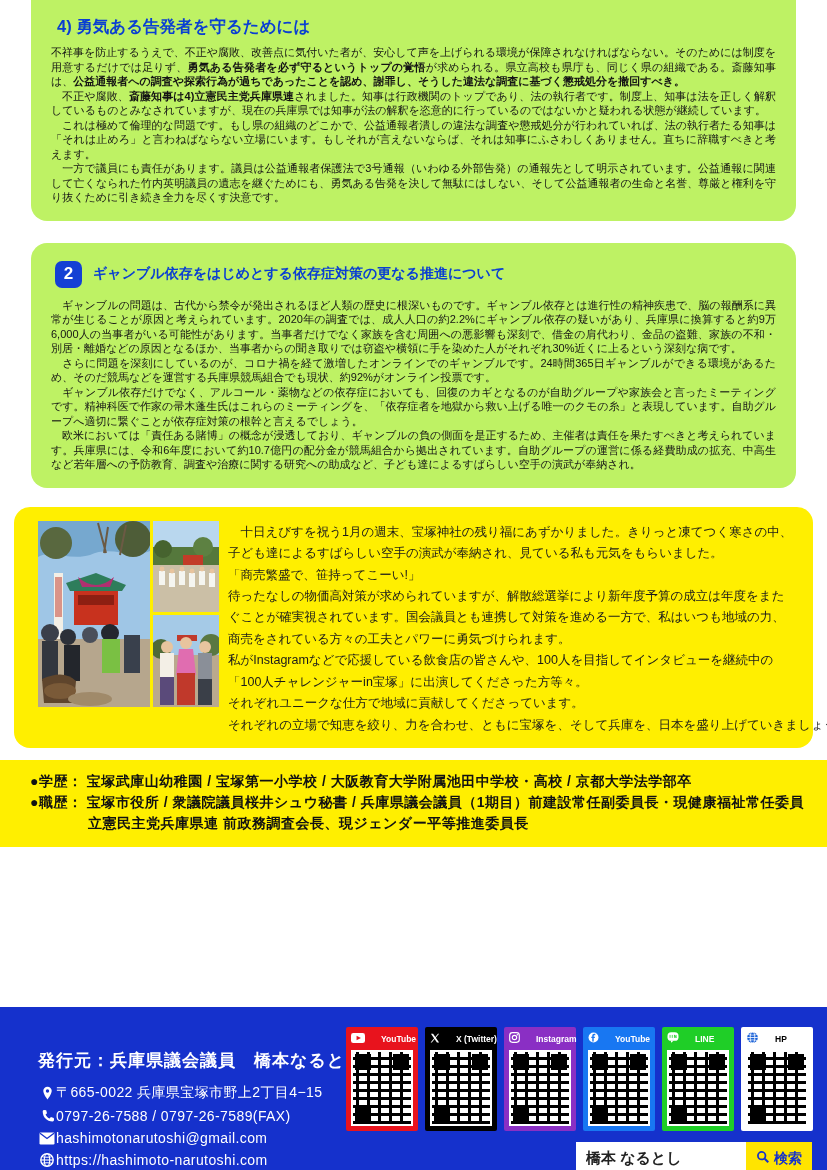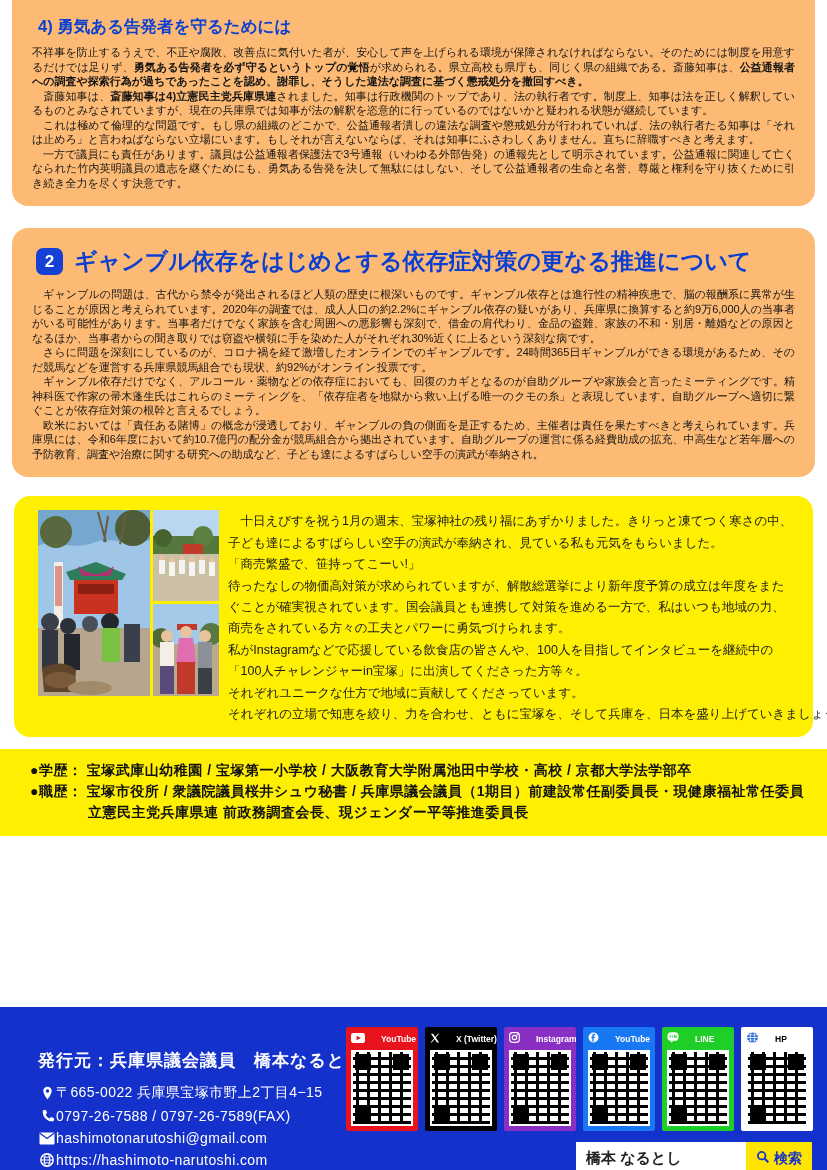--- a/index.html
+++ b/index.html
@@ -5,22 +5,22 @@
   * { box-sizing: border-box; margin: 0; padding: 0; }
   html,body { width: 827px; height: 1170px; }
   body {
     font-family: "Liberation Sans", "DejaVu Sans", sans-serif;
     background: #ffffff;
     position: relative;
     overflow: hidden;
     color: #111;
   }
   .panel {
-    margin: 0 12px;
-    background: #fdba74;
+    margin: 0 31px;
+    background: #bef264;
     border-radius: 16px;
     padding: 1px 20px 16px;
   }
   #panel1 { border-radius: 0 0 16px 16px; padding-top: 16px; }
   #panel2 { margin-top: 22px; padding-top: 16px; }
   .sec-heading {
     color: #0a3fd2;
     font-weight: bold;
     font-size: 16.5px;
     margin: 0 0 7px 6px;
@@ -33,21 +33,21 @@
   }
   .b { font-weight: bold; }
   .head-row { display: flex; align-items: center; gap: 11px; margin: 2px 0 10px 4px; }
   .badge {
     width: 27px; height: 27px; flex: 0 0 27px;
     background: #1440d4; color: #fff;
     border-radius: 7px;
     display: flex; align-items: center; justify-content: center;
     font-weight: bold; font-size: 17px;
   }
-  .sec2-title { color: #0a3fd2; font-weight: bold; font-size: 23px; }
+  .sec2-title { color: #0a3fd2; font-weight: bold; font-size: 14px; }
 
   
   #essay {
     margin: 19px 14px 0;
     background: #ffef00;
     border-radius: 16px;
     padding: 14px 28px 12px 24px;
     display: flex;
     gap: 9px;
   }
@@ -135,21 +135,21 @@
     display: flex; align-items: center; justify-content: center; gap: 4px;
     cursor: pointer;
   }
 </style>
 </head>
 <body>
 
 <section class="panel" id="panel1">
   <h2 class="sec-heading">4) 勇気ある告発者を守るためには</h2>
   <p class="bodytext"><span>不祥事を防止するうえで、不正や腐敗、改善点に気付いた者が、安心して声を上げられる環境が保障されなければならない。そのためには制度を用意するだけでは足りず、</span><span class="b">勇気ある告発者を必ず守るというトップの覚悟</span><span>が求められる。県立高校も県庁も、同じく県の組織である。斎藤知事は、</span><span class="b">公益通報者への調査や探索行為が過ちであったことを認め、謝罪し、そうした違法な調査に基づく懲戒処分を撤回すべき。</span></p>
-  <p class="bodytext"><span>　斎藤知事は、</span><span class="b">斎藤知事は4)立憲民主党兵庫県連</span><span>されました。知事は行政機関のトップであり、法の執行者です。制度上、知事は法を正しく解釈しているものとみなされていますが、現在の兵庫県では知事が法の解釈を恣意的に行っているのではないかと疑われる状態が継続しています。</span></p>
+  <p class="bodytext"><span>　不正や腐敗、</span><span class="b">斎藤知事は4)立憲民主党兵庫県連</span><span>されました。知事は行政機関のトップであり、法の執行者です。制度上、知事は法を正しく解釈しているものとみなされていますが、現在の兵庫県では知事が法の解釈を恣意的に行っているのではないかと疑われる状態が継続しています。</span></p>
   <p class="bodytext">　これは極めて倫理的な問題です。もし県の組織のどこかで、公益通報者潰しの違法な調査や懲戒処分が行われていれば、法の執行者たる知事は「それは止めろ」と言わねばならない立場にいます。もしそれが言えないならば、それは知事にふさわしくありません。直ちに辞職すべきと考えます。</p>
   <p class="bodytext">　一方で議員にも責任があります。議員は公益通報者保護法で3号通報（いわゆる外部告発）の通報先として明示されています。公益通報に関連して亡くなられた竹内英明議員の遺志を継ぐためにも、勇気ある告発を決して無駄にはしない、そして公益通報者の生命と名誉、尊厳と権利を守り抜くために引き続き全力を尽くす決意です。</p>
 </section>
 
 <section class="panel" id="panel2">
   <div class="head-row">
     <div class="badge">2</div>
     <div class="sec2-title">ギャンブル依存をはじめとする依存症対策の更なる推進について</div>
   </div>
   <p class="bodytext">　ギャンブルの問題は、古代から禁令が発出されるほど人類の歴史に根深いものです。ギャンブル依存とは進行性の精神疾患で、脳の報酬系に異常が生じることが原因と考えられています。2020年の調査では、成人人口の約2.2%にギャンブル依存の疑いがあり、兵庫県に換算すると約9万6,000人の当事者がいる可能性があります。当事者だけでなく家族を含む周囲への悪影響も深刻で、借金の肩代わり、金品の盗難、家族の不和・別居・離婚などの原因となるほか、当事者からの聞き取りでは窃盗や横領に手を染めた人がそれぞれ30%近くに上るという深刻な病です。</p>

